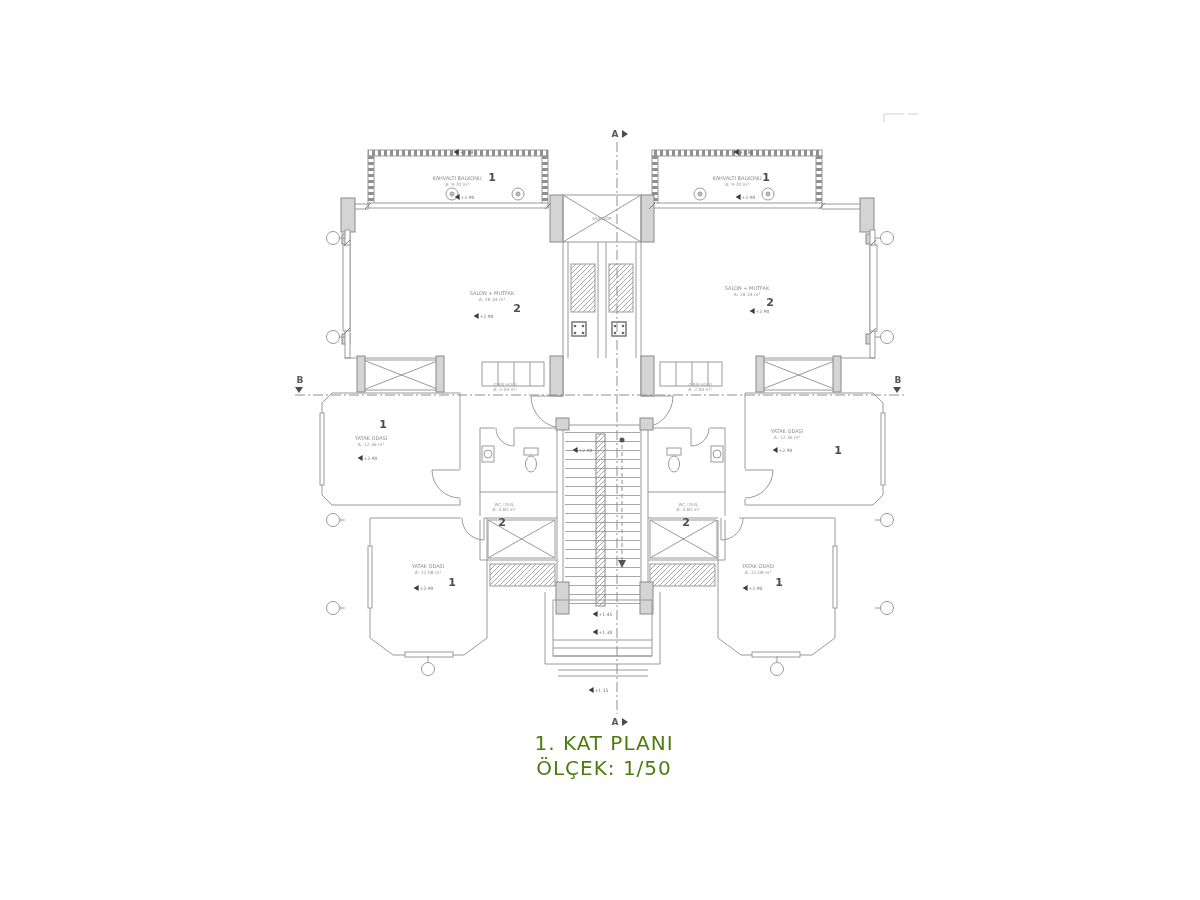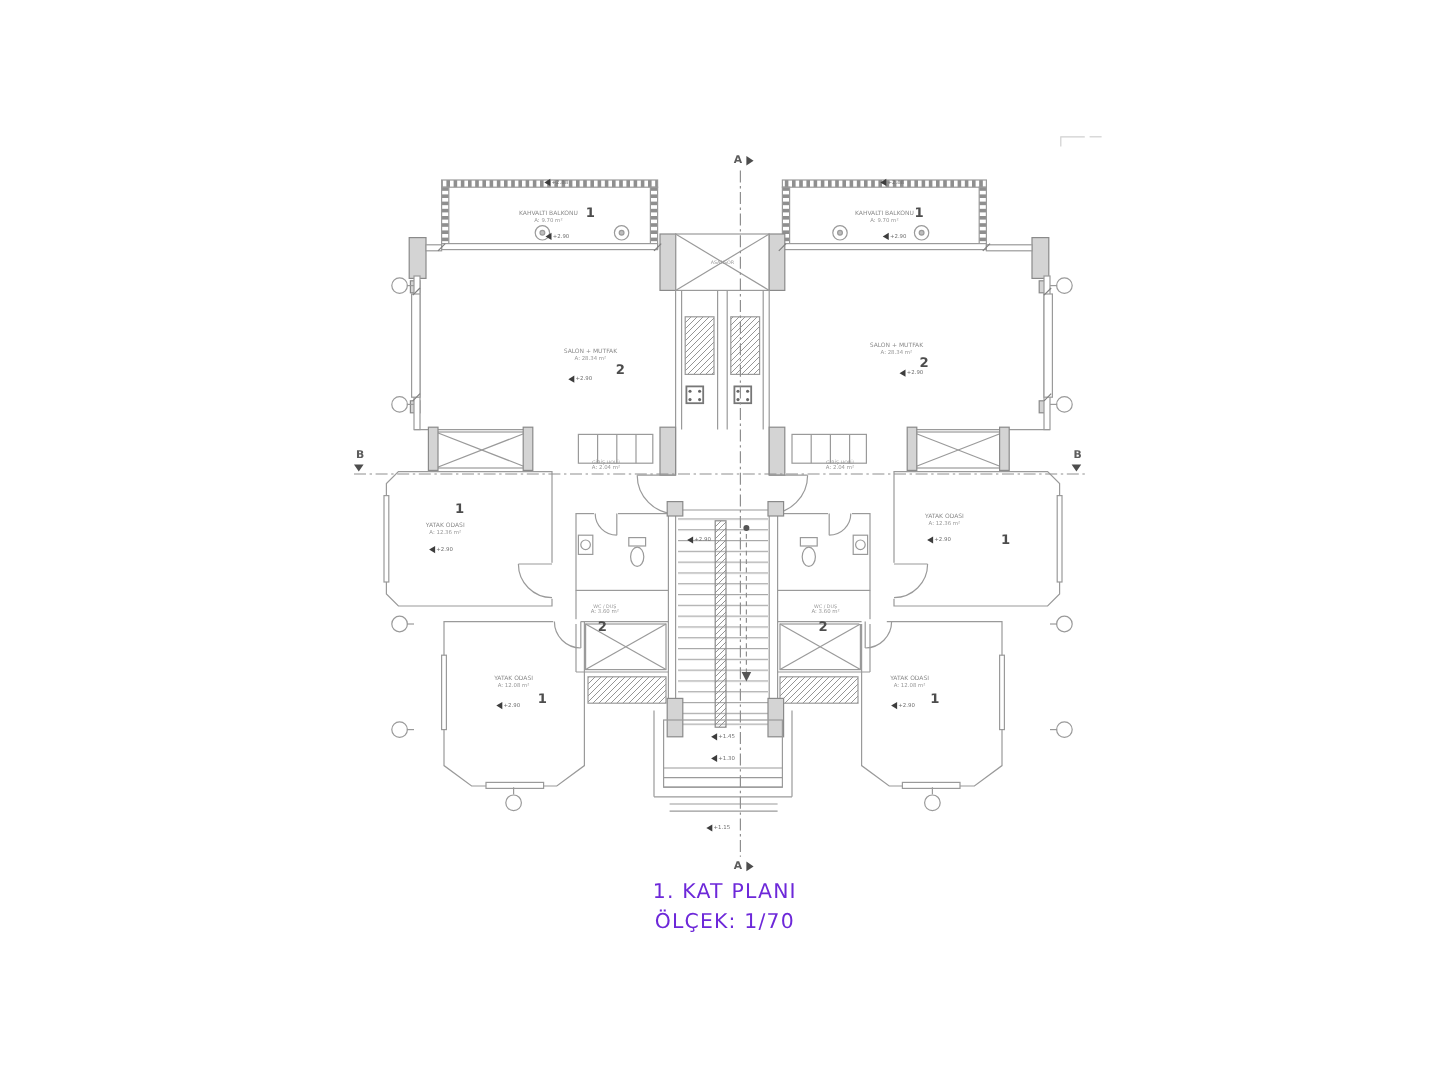--- a/index.html
+++ b/index.html
@@ -8,21 +8,21 @@
   svg{position:absolute;left:0;top:0;}
   .lbl{position:absolute;transform:translate(-50%,-50%);text-align:center;color:#8b8b8b;
        font-size:5px;line-height:1.3;white-space:nowrap;}
   .lbl .ar{font-size:4.5px;color:#979797;}
   .tiny{font-size:4px;color:#9a9a9a;}
   .tag{position:absolute;transform:translate(-50%,-50%);font-weight:bold;font-size:11px;color:#4d4d4d;}
   .lvl{position:absolute;transform:translate(-50%,-50%);display:flex;align-items:center;gap:1px;
        color:#6f6f6f;font-size:4.5px;white-space:nowrap;}
   .flag{display:inline-block;width:0;height:0;border:3px solid transparent;border-right:5px solid #3d3d3d;}
   .sec{position:absolute;transform:translate(-50%,-50%);font-size:9px;font-weight:bold;color:#5c5c5c;}
-  .title-line{position:absolute;transform:translate(-50%,-50%);font-size:17px;color:#6d28d9;
+  .title-line{position:absolute;transform:translate(-50%,-50%);font-size:20px;color:#4d7c0f;
               letter-spacing:1px;white-space:nowrap;}
 </style>
 </head>
 <body>
 
 <div id="canvas">
 
 <svg width="1200" height="900" viewBox="0 0 1200 900">
   <defs>
     <pattern id="teethH" width="6" height="7" patternUnits="userSpaceOnUse">
@@ -426,15 +426,15 @@
   <div class="lvl" style="left:601px;top:632px">
       <i class="flag"></i>
       <span>+1.30</span>
     </div>
   <div class="lvl" style="left:597px;top:690px">
       <i class="flag"></i>
       <span>+1.15</span>
     </div>
 
   <div class="title-line" style="left:604px;top:743px">1. KAT PLANI</div>
-  <div class="title-line" style="left:604px;top:768px">ÖLÇEK: 1/70</div>
+  <div class="title-line" style="left:604px;top:768px">ÖLÇEK: 1/50</div>
 
 </div>
 
 </body></html>

